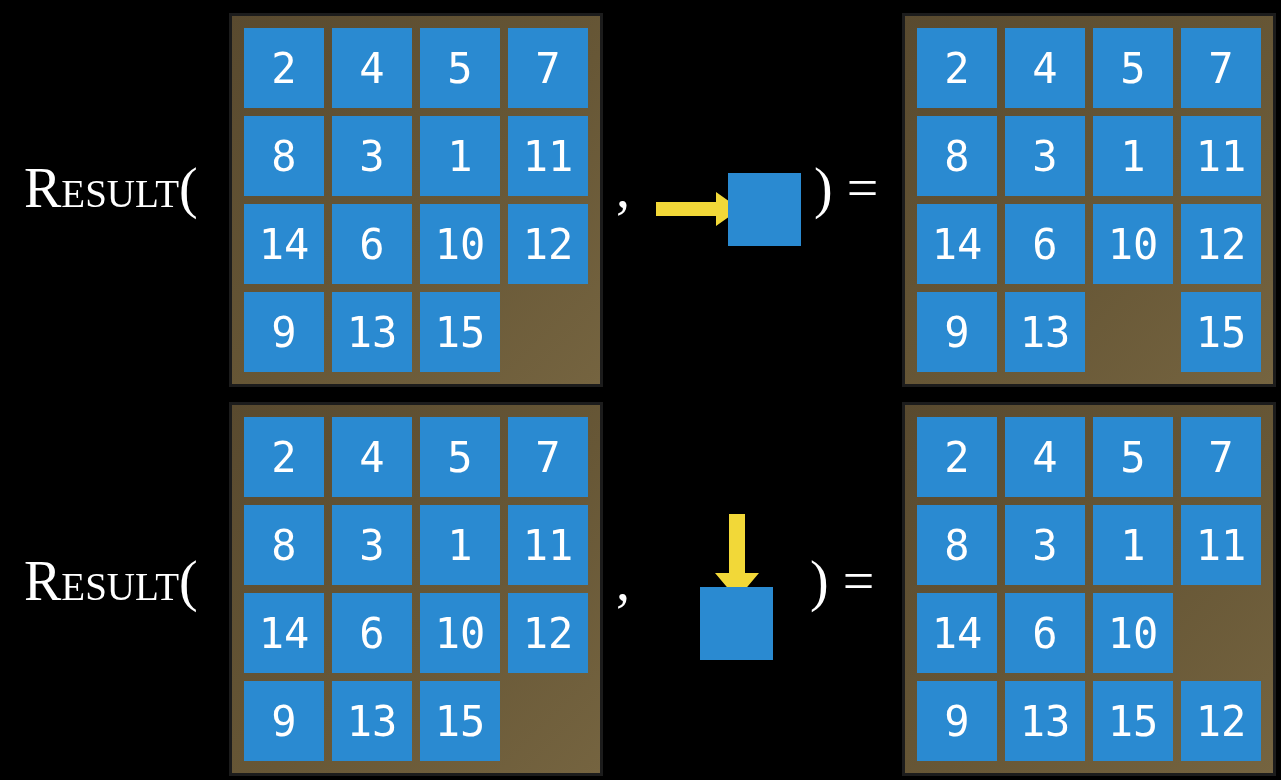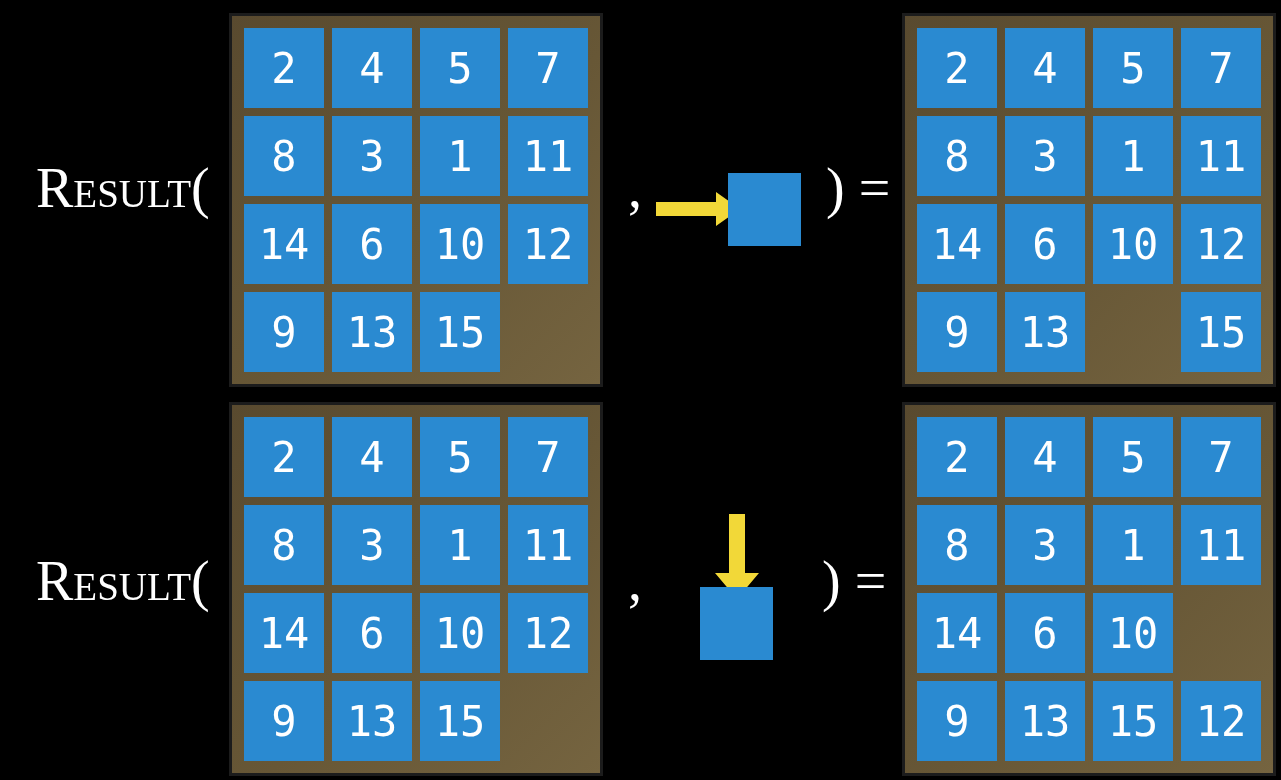--- a/index.html
+++ b/index.html
@@ -17,21 +17,20 @@
   }
   .abs { position: absolute; }
 
   
   .formula {
     color: var(--text, #fff);
     font-size: 56px;
     line-height: 1;
     white-space: nowrap;
     font-family: "Liberation Serif", serif;
-    margin-left: 12px;
   }
   .func-name { font-variant: small-caps; }
 
   
   .grid-frame {
     box-sizing: border-box;
     width: 374px;
     height: 374px;
     border: 3px solid #1c1c1c;
     background: linear-gradient(135deg, #594a2f 0%, #675736 55%, #756440 100%);

